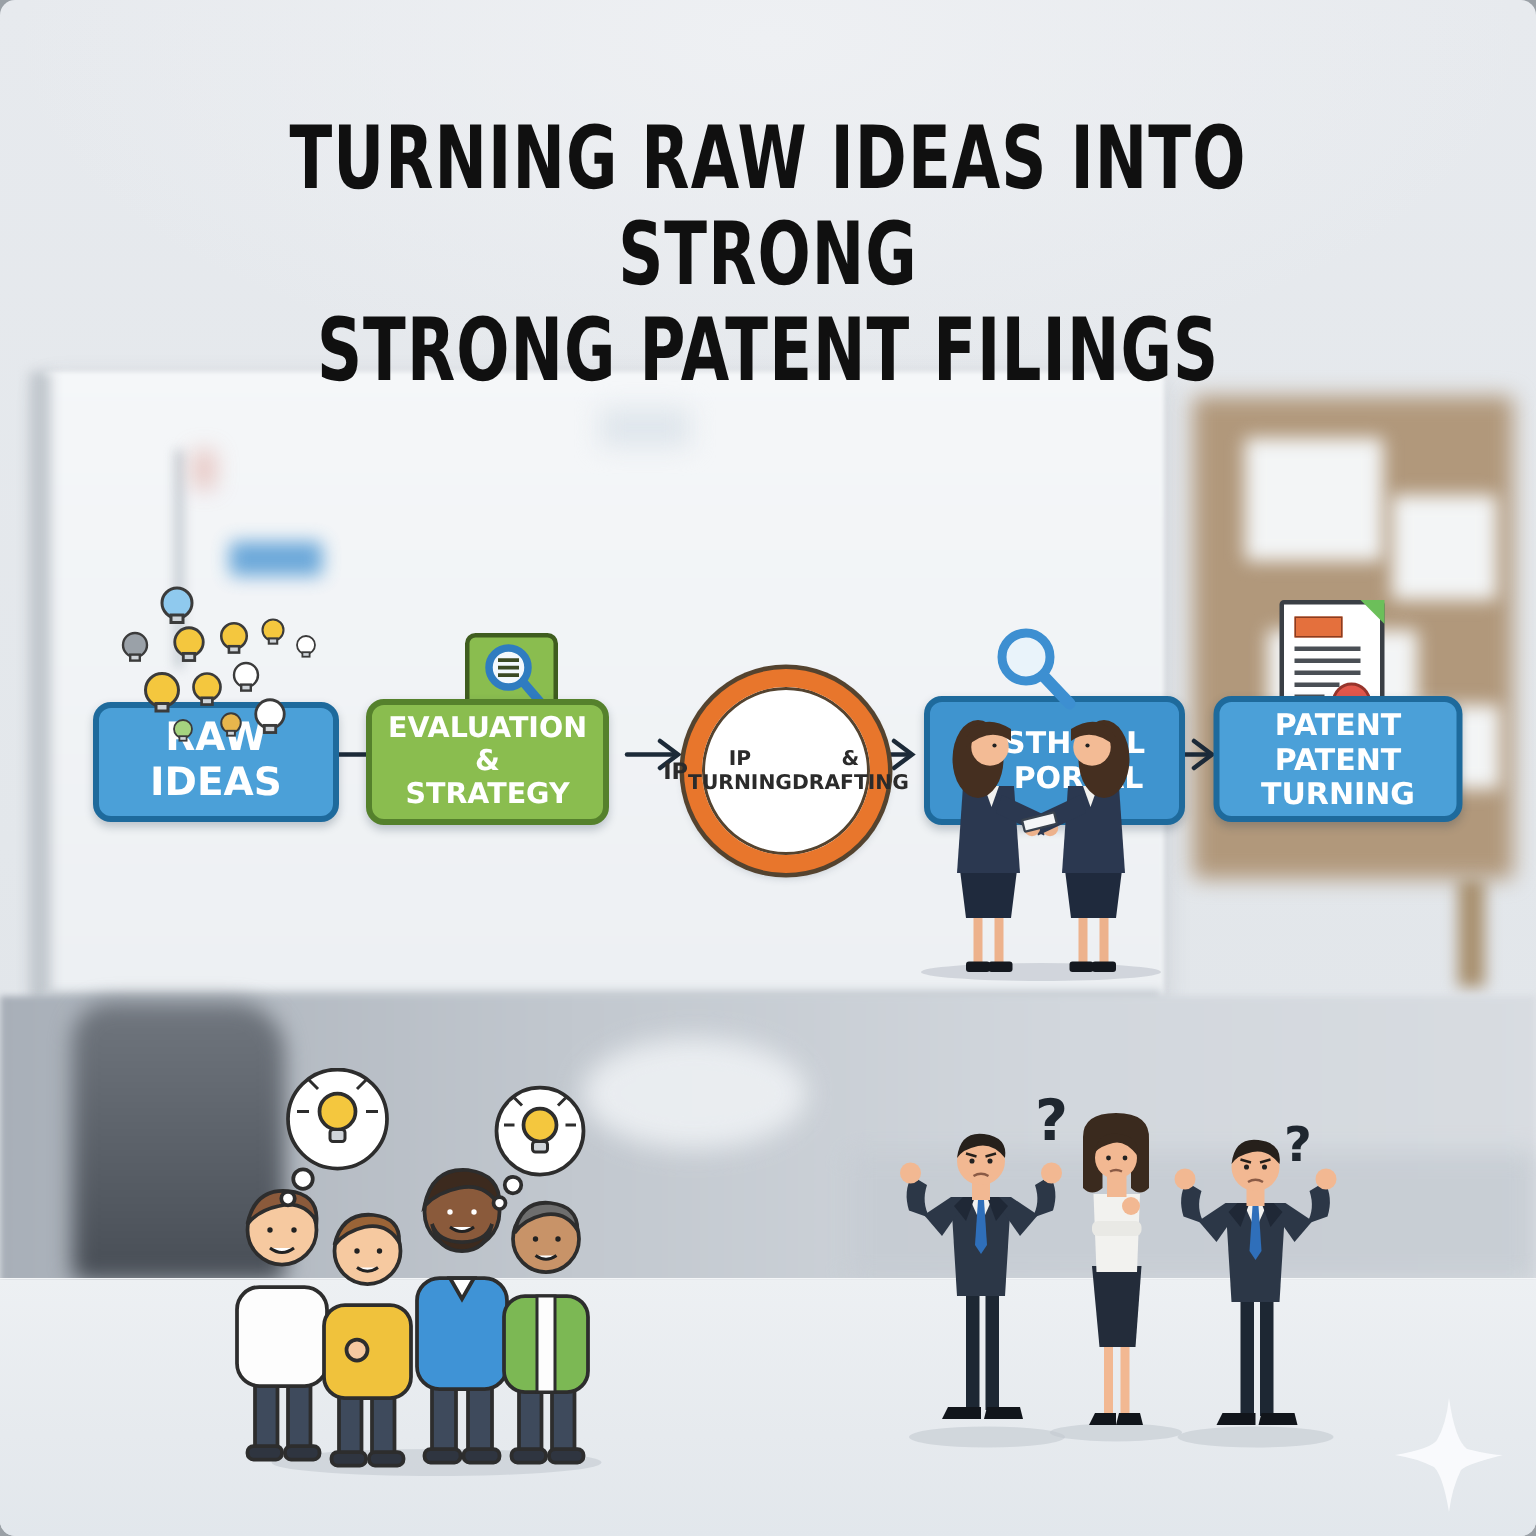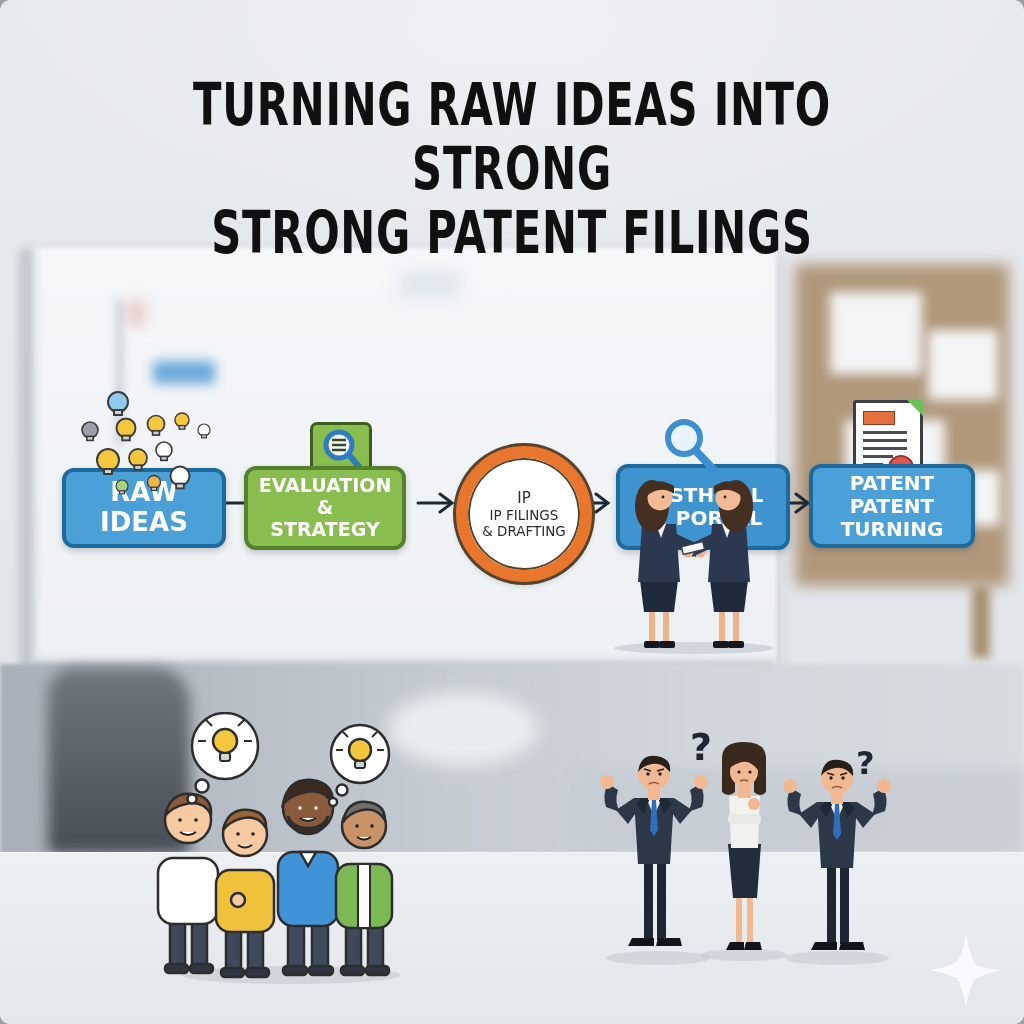--- a/index.html
+++ b/index.html
@@ -35,22 +35,22 @@
   
   .flowbox{border-radius:12px;color:#fff;font-weight:700;display:flex;flex-direction:column;
     align-items:center;justify-content:center;text-align:center;line-height:1.15;
     box-shadow:0 3px 6px rgba(40,60,80,.25);}
   .b-raw{left:62px;top:468px;width:156px;height:72px;background:#4BA0D8;border:4px solid #1E6A9C;font-size:26px;z-index:10;}
   .b-eval{left:244px;top:466px;width:154px;height:76px;background:#8ABD4F;border:4px solid #55812C;font-size:19px;z-index:10;}
   .b-portal{left:616px;top:464px;width:160px;height:78px;background:#3F94CF;border:4px solid #1E6A9C;font-size:20px;z-index:10;padding-left:6px;}
   .b-strong{left:809px;top:464px;width:158px;height:76px;background:#4BA0D8;border:4px solid #1E6A9C;font-size:20px;z-index:10;}
   .circle-step{left:456px;top:446px;width:112px;height:112px;border-radius:50%;background:#fff;
     border:12px solid #E8762C;box-shadow:0 0 0 3px #54432F, inset 0 0 0 2px #54432F, 0 3px 6px rgba(40,60,80,.25);
-    display:flex;flex-direction:column;align-items:center;justify-content:center;text-align:center;
-    color:#2b2b2b;font-weight:400;font-size:13.5px;line-height:1.2;z-index:10;}
+    display:flex;flex-direction:row;align-items:center;justify-content:center;text-align:center;
+    color:#2b2b2b;font-weight:700;font-size:13.5px;line-height:1.2;z-index:10;}
   .arrow{z-index:9;}
   
   .icon-layer{z-index:11;}
   .doc-icon{left:310px;top:422px;width:56px;height:52px;background:#8ABD4F;border:3px solid #3F5D1F;border-radius:7px;z-index:9;}
   .patent-doc{left:853px;top:400px;width:64px;height:88px;background:#fff;border:3px solid #3A3F45;border-radius:3px;z-index:9;}
   .corner-fold{position:absolute;right:-3px;top:-3px;width:0;height:0;border-left:16px solid transparent;border-top:16px solid #6CBF5A;}
   .pd-bar{position:absolute;left:7px;top:8px;width:30px;height:12px;background:#E4703D;border:1.5px solid #8a3c20;}
   .pd-line{position:absolute;left:7px;height:3px;background:#4a4f55;}
   .seal{position:absolute;left:32px;top:52px;width:22px;height:22px;border-radius:50%;background:#E2574B;border:2px solid #97352C;}
   .seal:before,.seal:after{content:"";position:absolute;top:18px;width:7px;height:12px;background:#C74638;}
@@ -182,21 +182,21 @@
       <line x1="36" y1="30" x2="48" y2="44" stroke="#2F7CC0" stroke-width="6" stroke-linecap="round"></line>
     </svg>
   </div>
   <div class="abs flowbox b-eval">
     <span>EVALUATION &amp;</span>
     <span>STRATEGY</span>
   </div>
 
   <div class="abs circle-step">
     <span style="font-size:15px;">IP</span>
-    <span>IP FILINGS</span>
+    <span>IP TURNING</span>
     <span>&amp; DRAFTING</span>
   </div>
 
   <svg class="abs icon-layer" style="left:655px;top:416px;" width="70" height="62" viewBox="0 0 70 62">
     <circle cx="29" cy="22" r="16" fill="#e8f2fa" fill-opacity=".85" stroke="#3D8FD1" stroke-width="6"></circle>
     <line x1="41" y1="35" x2="58" y2="53" stroke="#3D8FD1" stroke-width="8" stroke-linecap="round"></line>
   </svg>
   <div class="abs flowbox b-portal">
     <span>1 STHTIAL</span>
     <span style="padding-left:26px;">PORTAL</span>

